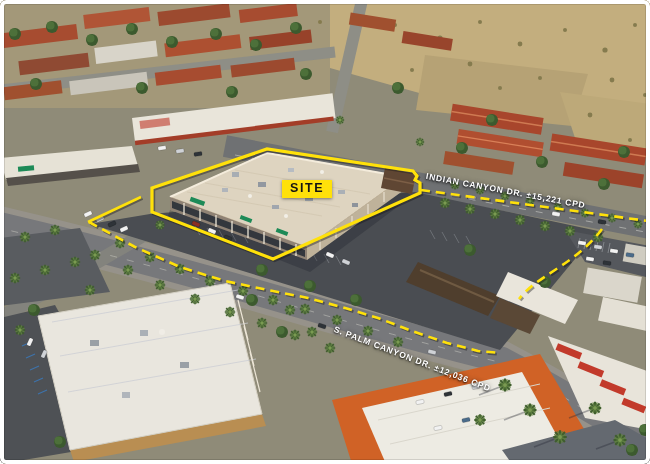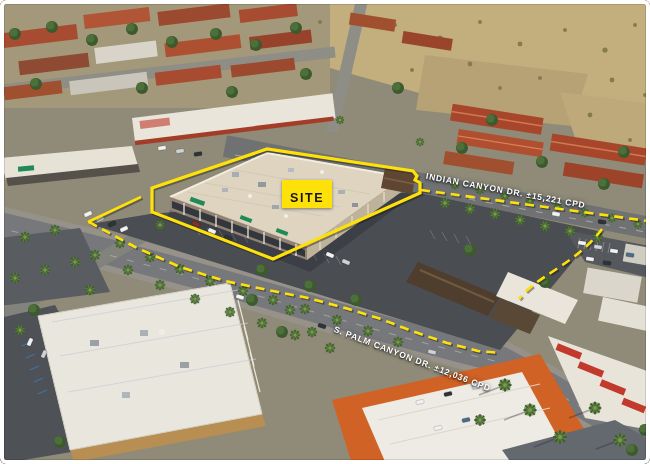--- a/index.html
+++ b/index.html
@@ -12,21 +12,21 @@
   .stage svg{position:absolute;left:0;top:0;}
   .frame-overlay{
     position:absolute; inset:0; border:4px solid #ffffff; border-radius:6px;
     box-shadow: inset 0 0 0 1px rgba(0,0,0,.12);
     pointer-events:none; z-index:30;
   }
   .site-label{
     position:absolute; left:282px; top:180px; z-index:20;
     background:var(--hl); color:#141414;
     font-size:12.5px; font-weight:bold; letter-spacing:1.6px;
-    padding:12px 8px 3px 8px; line-height:1;
+    padding:2px 8px 3px 8px; line-height:1;
     box-shadow:0 1px 3px rgba(0,0,0,.45);
   }
   .street-label{
     position:absolute; z-index:20; white-space:nowrap;
     color:#ffffff; font-size:8.5px; font-weight:bold; letter-spacing:0.8px;
     text-shadow:0 1px 2px rgba(0,0,0,.9), 0 0 5px rgba(0,0,0,.45);
     transform-origin:0 0;
   }
   .street-label.indian{ left:427px; top:171px; transform:rotate(10.5deg); }
   .street-label.palm{ left:336px; top:324px; transform:rotate(21deg); }

